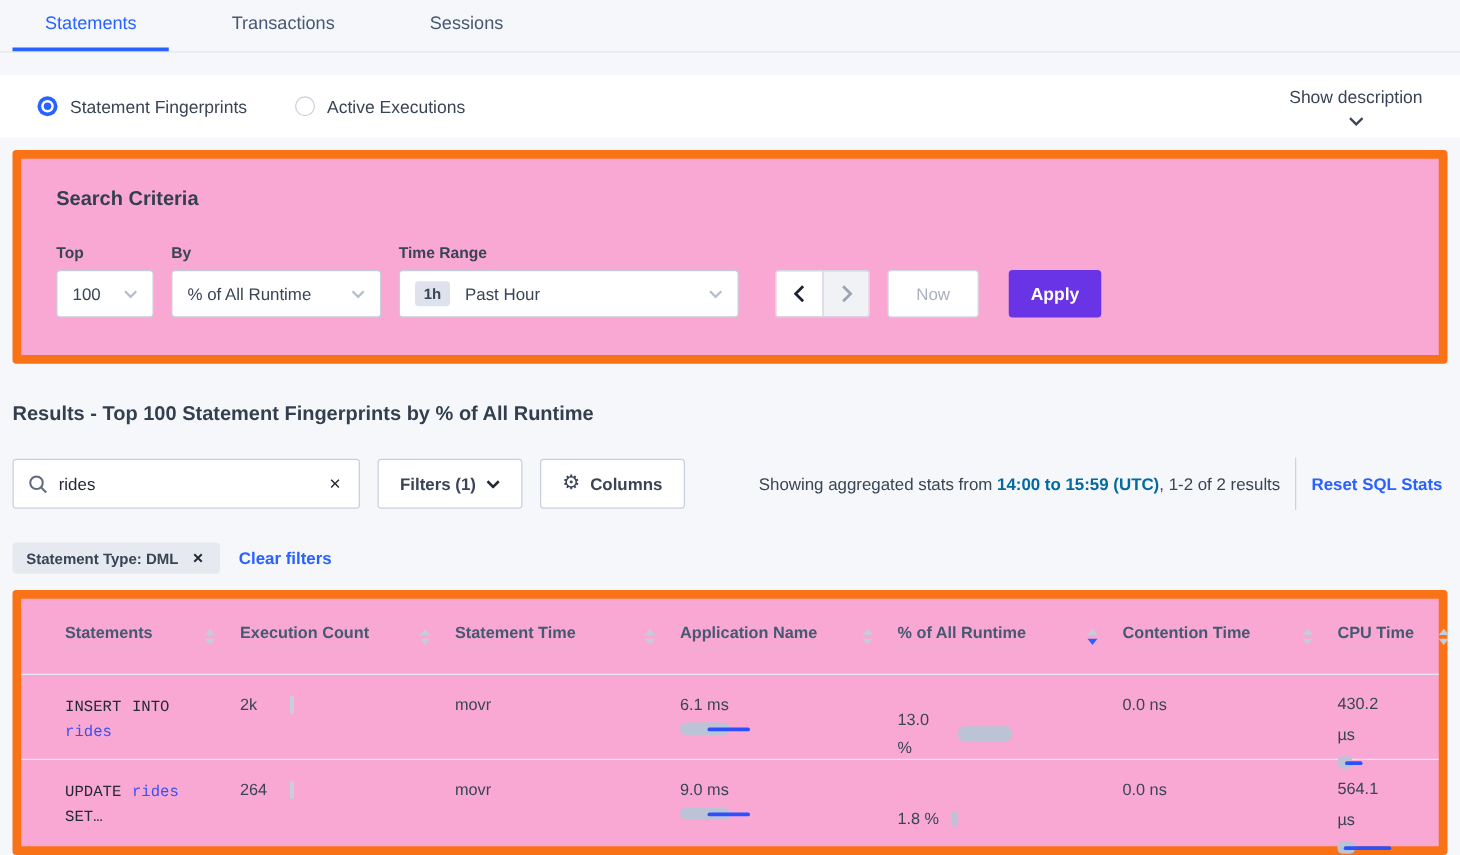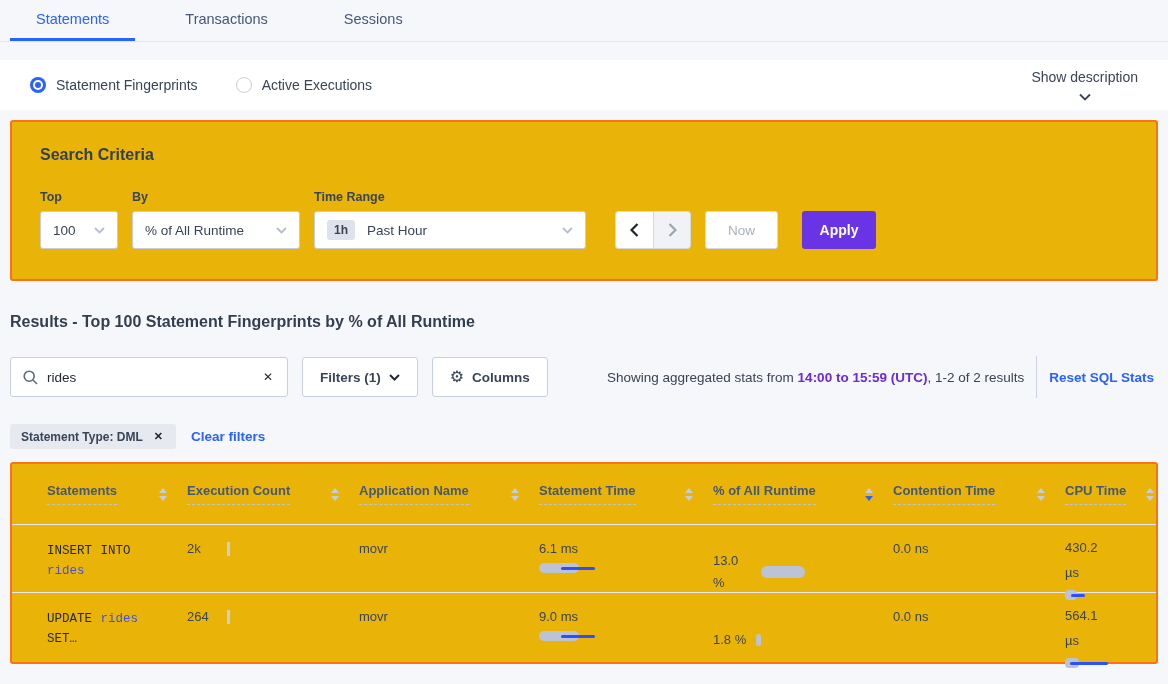--- a/index.html
+++ b/index.html
@@ -19,21 +19,21 @@
   .viewbar { margin-top:18px; background:#fff; height:50px; display:flex; align-items:center; padding:0 30px; }
   .radio-opt { display:flex; align-items:center; margin-right:38px; cursor:pointer; }
   .radio { width:16px; height:16px; border-radius:50%; position:relative; margin-right:10px; flex:none; }
   .radio.sel { background:#2962ff; }
   .radio.sel::after { content:""; position:absolute; inset:3px; background:#fff; border-radius:50%; }
   .radio.sel::before { content:""; position:absolute; inset:5px; background:#2962ff; border-radius:50%; z-index:1; }
   .radio.unsel { background:#fff; border:1px solid #c9cfda; }
   .radio-label { font-size:14px; color:#394455; }
   .show-desc { margin-left:auto; display:flex; align-items:center; gap:8px; font-size:14px; color:#394455; cursor:pointer;flex-direction:column; }
   
-  .card { background:#eab308; border:2px solid #f97316; border-radius:3px; }
+  .card { background:#f9a8d4; border:7px solid #f97316; border-radius:3px; }
   .criteria { margin:10px 10px 0; padding:24px 28px 30px; }
   .criteria-title { font-size:16px; font-weight:bold; color:#333f4e; margin-bottom:26px; }
   .controls { display:flex; align-items:flex-end; }
   .ctrl-group { margin-right:14px; }
   .ctrl-label { font-size:12.5px; font-weight:bold; color:#394455; margin-bottom:7px; }
   .select { height:38px; border:1px solid #c6cdda; border-radius:3px; background:#fff; display:flex; align-items:center; padding:0 12px; font-size:13.5px; color:#394455; cursor:pointer; }
   .select .chev { margin-left:auto; }
   .w-top { width:78px; }
   .w-by { width:168px; }
   .w-time { width:272px; }
@@ -46,21 +46,21 @@
   .apply-btn { margin-left:24px; height:38px; width:74px; border:none; border-radius:3px; background:#6933e6; color:#fff; font-size:14px; font-weight:bold; display:flex; align-items:center; justify-content:center; cursor:pointer; }
   
   .results-heading { margin:32px 10px 0; font-size:16px; font-weight:bold; color:#333f4e; }
   .toolbar { margin:25px 10px 0; display:flex; align-items:center; }
   .search-box { width:278px; height:40px; background:#fff; border:1px solid #c9d0dd; border-radius:3px; display:flex; align-items:center; padding:0 12px; }
   .search-box input { border:none; outline:none; flex:1; font-size:13.5px; color:#242a35; margin-left:9px; font-family:inherit; background:transparent; }
   .clear-x { color:#242a35; font-size:12px; cursor:pointer; padding:2px; }
   .tool-btn { margin-left:14px; height:40px; background:#fff; border:1px solid #c9d0dd; border-radius:3px; display:flex; align-items:center; padding:0 17px; font-size:13.5px; font-weight:bold; color:#394455; cursor:pointer; gap:8px; }
   .gear { font-size:16px; font-weight:normal; color:#394455; line-height:1; }
   .stats-note { margin-left:auto; font-size:13.5px; color:#394455; white-space:nowrap; }
-  .stats-note b { color:#6d28d9; }
+  .stats-note b { color:#0369a1; }
   .vdiv { width:1px; height:42px; background:#ccd3de; margin:0 12px; }
   .link { color:#2962ff; text-decoration:none; cursor:pointer; }
   .reset-link { font-size:13.5px; font-weight:bold; white-space:nowrap; margin-right:4px; }
   .chips-row { margin:26px 10px 0; display:flex; align-items:center; }
   .chip { background:#e6e9f0; border-radius:3px; height:25px; display:flex; align-items:center; padding:0 11px; font-size:12px; font-weight:bold; color:#394455; }
   .chip .clear-x { margin-left:9px; font-size:11px; }
   .clear-filters { margin-left:15px; font-size:13.5px; font-weight:bold; }
   
   .table-card { margin:13px 10px 0; padding:0; }
   .trow { display:grid; grid-template-columns:140px 172px 180px 174px 180px 172px 95px; padding-left:35px; }
@@ -210,28 +210,28 @@
         </span>
     </div>
     <div class="thead-cell">
       <span class="th-label">Execution Count</span>
       <span class="sorter">
           <span class="tri-up"></span>
           <span class="tri-down"></span>
         </span>
     </div>
     <div class="thead-cell">
+      <span class="th-label">Statement Time</span>
+      <span class="sorter">
+          <span class="tri-up"></span>
+          <span class="tri-down"></span>
+        </span>
+    </div>
+    <div class="thead-cell">
       <span class="th-label">Application Name</span>
-      <span class="sorter">
-          <span class="tri-up"></span>
-          <span class="tri-down"></span>
-        </span>
-    </div>
-    <div class="thead-cell">
-      <span class="th-label">Statement Time</span>
       <span class="sorter">
           <span class="tri-up"></span>
           <span class="tri-down"></span>
         </span>
     </div>
     <div class="thead-cell">
       <span class="th-label">% of All Runtime</span>
       <span class="sorter">
           <span class="tri-up"></span>
           <span class="tri-down active"></span>

